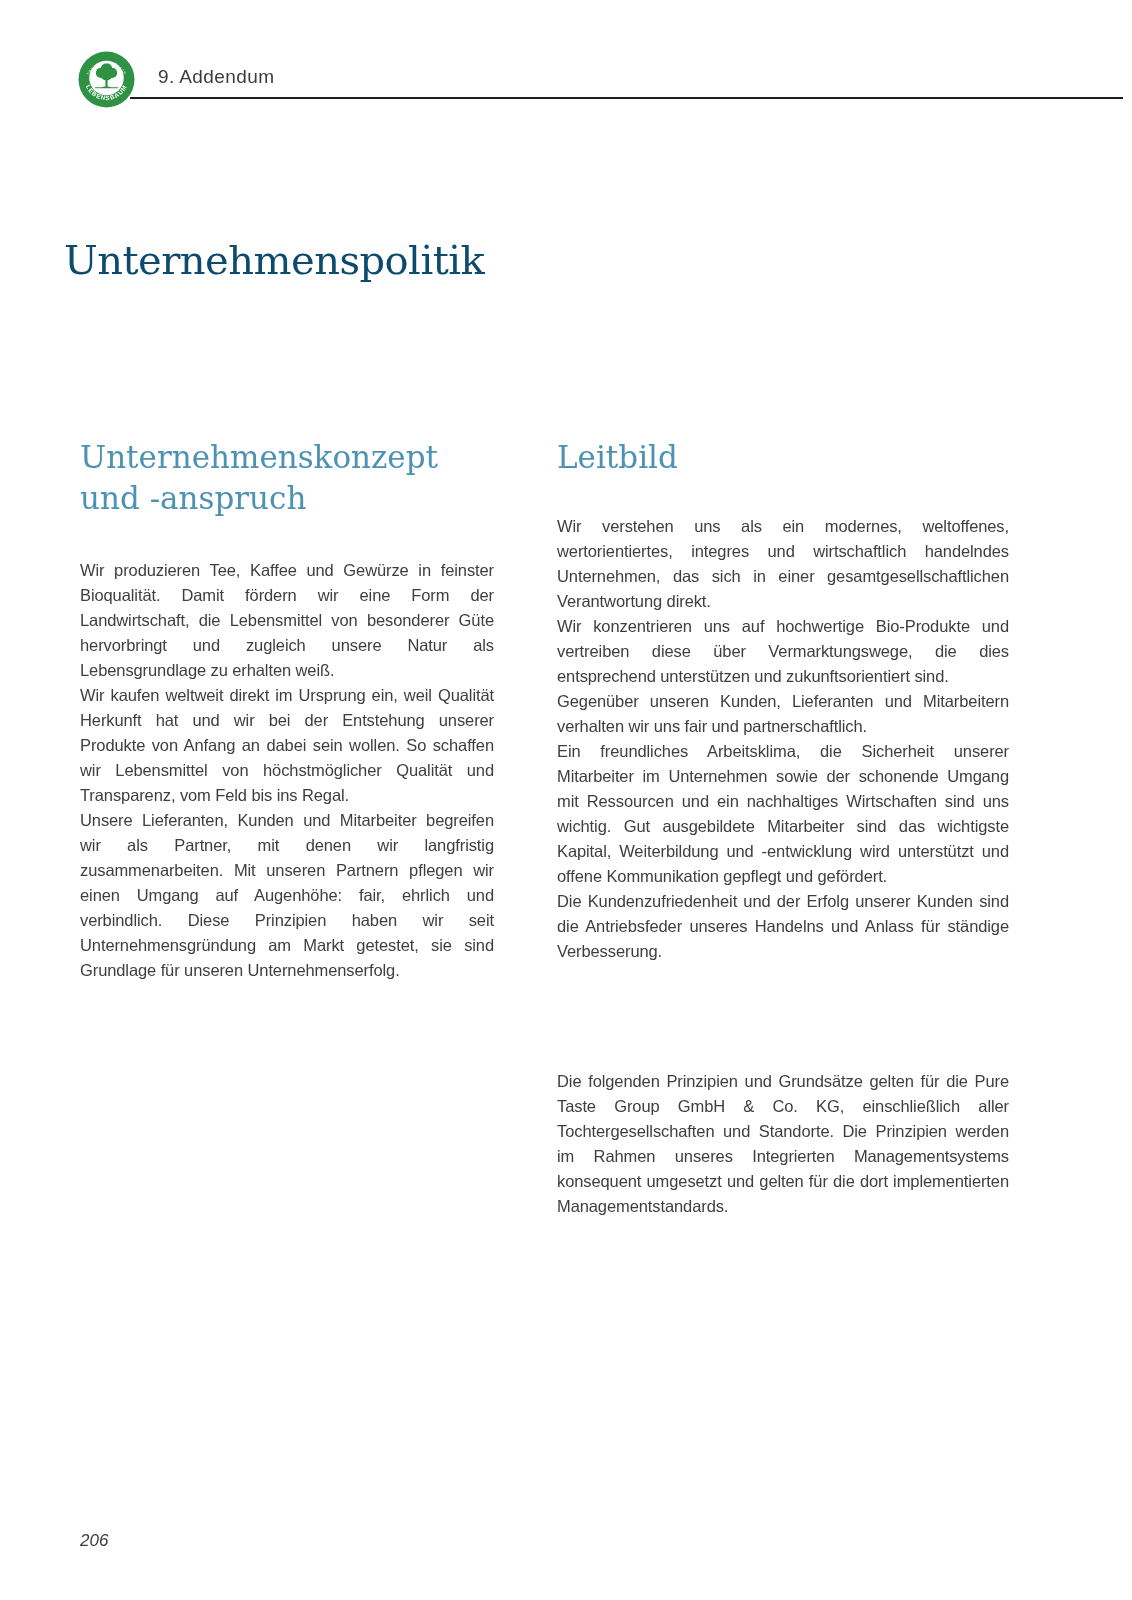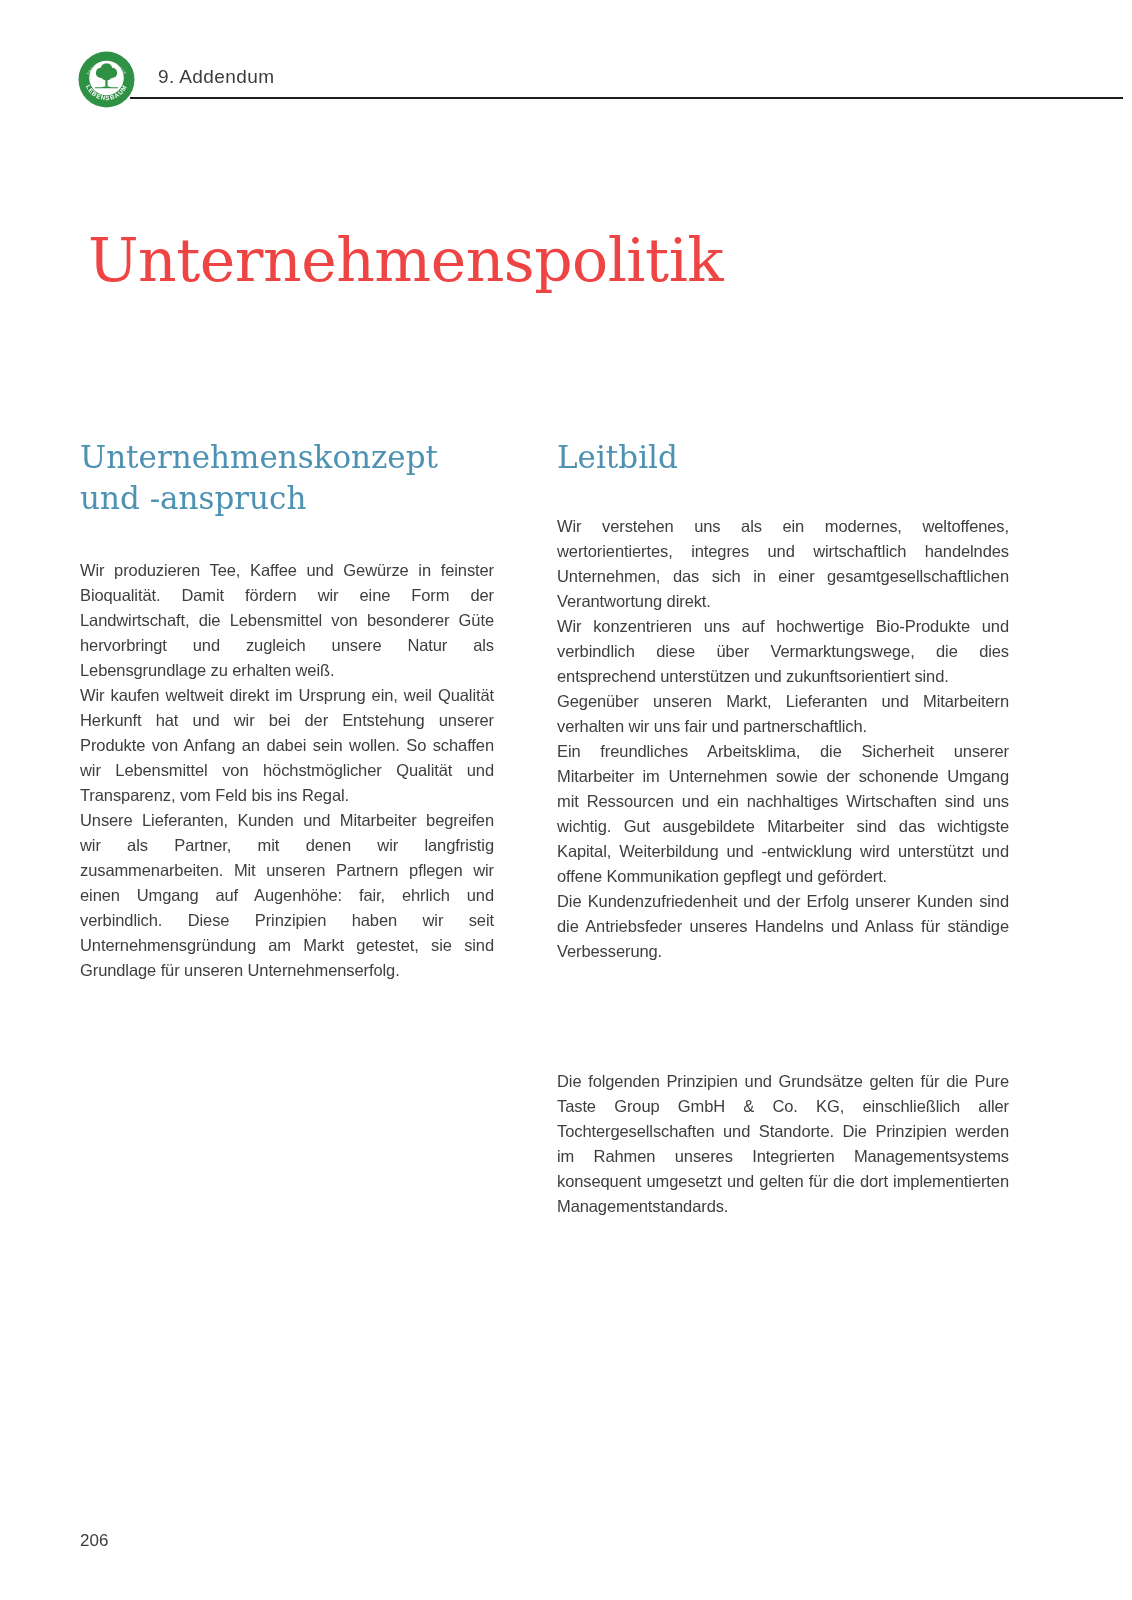--- a/index.html
+++ b/index.html
@@ -34,28 +34,28 @@
     left: 130px;
     top: 97px;
     width: 993px;
     height: 2px;
     background: #1d1d1b;
   }
 
   
   .page-title {
     position: absolute;
-    left: 88px;
+    left: 64px;
     top: 224px;
     font-family: "DejaVu Serif", serif;
     font-weight: 400;
-    font-size: 60px;
+    font-size: 40px;
     line-height: 72px;
     letter-spacing: -0.5px;
-    color: #ef4444;
+    color: #0c4a6e;
     white-space: nowrap;
   }
 
   
   .col-heading {
     font-family: "DejaVu Serif", serif;
     font-weight: 400;
     font-size: 31px;
     line-height: 41px;
     color: #4d92b2;
@@ -96,20 +96,21 @@
   }
   .right-grundsaetze .body-text { margin-top: 25px; }
 
   
   .page-number {
     position: absolute;
     left: 80px;
     top: 1531px;
     font-size: 17px;
     color: #3c3c3b;
+    font-style: italic;
   }
 </style>
 </head>
 <body>
 
 <div class="page">
 
   <svg class="logo" viewBox="0 0 56 56" xmlns="http://www.w3.org/2000/svg" aria-hidden="true">
     <defs>
       <path id="arcTop" d="M 8.5 27 A 20.5 20.5 0 0 1 47.5 27" fill="none"></path>
@@ -146,22 +147,22 @@
       <p>Wir produzieren Tee, Kaffee und Gewürze in feinster Bioqualität. Damit fördern wir eine Form der Landwirtschaft, die Lebensmittel von besonderer Güte hervorbringt und zugleich unsere Natur als Lebensgrundlage zu erhalten weiß.</p>
       <p>Wir kaufen weltweit direkt im Ursprung ein, weil Qualität Herkunft hat und wir bei der Entstehung unserer Produkte von Anfang an dabei sein wollen. So schaffen wir Lebensmittel von höchstmöglicher Qualität und Transparenz, vom Feld bis ins Regal.</p>
       <p>Unsere Lieferanten, Kunden und Mitarbeiter begreifen wir als Partner, mit denen wir langfristig zusammenarbeiten. Mit unseren Partnern pflegen wir einen Umgang auf Augenhöhe: fair, ehrlich und verbindlich. Diese Prinzipien haben wir seit Unternehmensgründung am Markt getestet, sie sind Grundlage für unseren Unternehmenserfolg.</p>
     </div>
   </section>
 
   <section class="right-leitbild">
     <h2 class="col-heading">Leitbild</h2>
     <div class="body-text">
       <p>Wir verstehen uns als ein modernes, weltoffenes, wertorientiertes, integres und wirtschaftlich handelndes Unternehmen, das sich in einer gesamtgesellschaftlichen Verantwortung direkt.</p>
-      <p>Wir konzentrieren uns auf hochwertige Bio-Produkte und verbindlich diese über Vermarktungswege, die dies entsprechend unterstützen und zukunftsorientiert sind.</p>
-      <p>Gegenüber unseren Markt, Lieferanten und Mitarbeitern verhalten wir uns fair und partnerschaftlich.</p>
+      <p>Wir konzentrieren uns auf hochwertige Bio-Produkte und vertreiben diese über Vermarktungswege, die dies entsprechend unterstützen und zukunftsorientiert sind.</p>
+      <p>Gegenüber unseren Kunden, Lieferanten und Mitarbeitern verhalten wir uns fair und partnerschaftlich.</p>
       <p>Ein freundliches Arbeitsklima, die Sicherheit unserer Mitarbeiter im Unternehmen sowie der schonende Umgang mit Ressourcen und ein nachhaltiges Wirtschaften sind uns wichtig. Gut ausgebildete Mitarbeiter sind das wichtigste Kapital, Weiterbildung und -entwicklung wird unterstützt und offene Kommunikation gepflegt und gefördert.</p>
       <p>Die Kundenzufriedenheit und der Erfolg unserer Kunden sind die Antriebsfeder unseres Handelns und Anlass für ständige Verbesserung.</p>
     </div>
   </section>
 
   <section class="right-grundsaetze">
     <div class="body-text">
       <p>Die folgenden Prinzipien und Grundsätze gelten für die Pure Taste Group GmbH &amp; Co. KG, einschließlich aller Tochtergesellschaften und Standorte. Die Prinzipien werden im Rahmen unseres Integrierten Managementsystems konsequent umgesetzt und gelten für die dort implementierten Managementstandards.</p>
     </div>
   </section>

